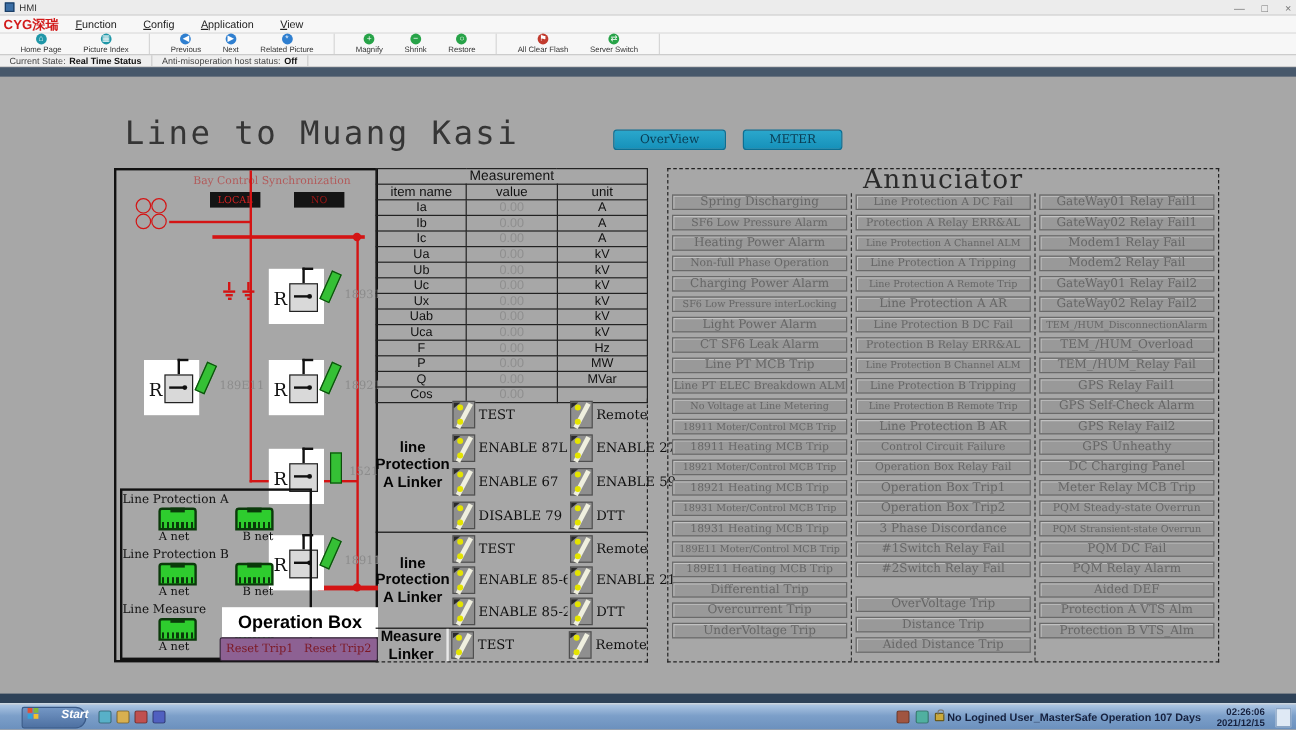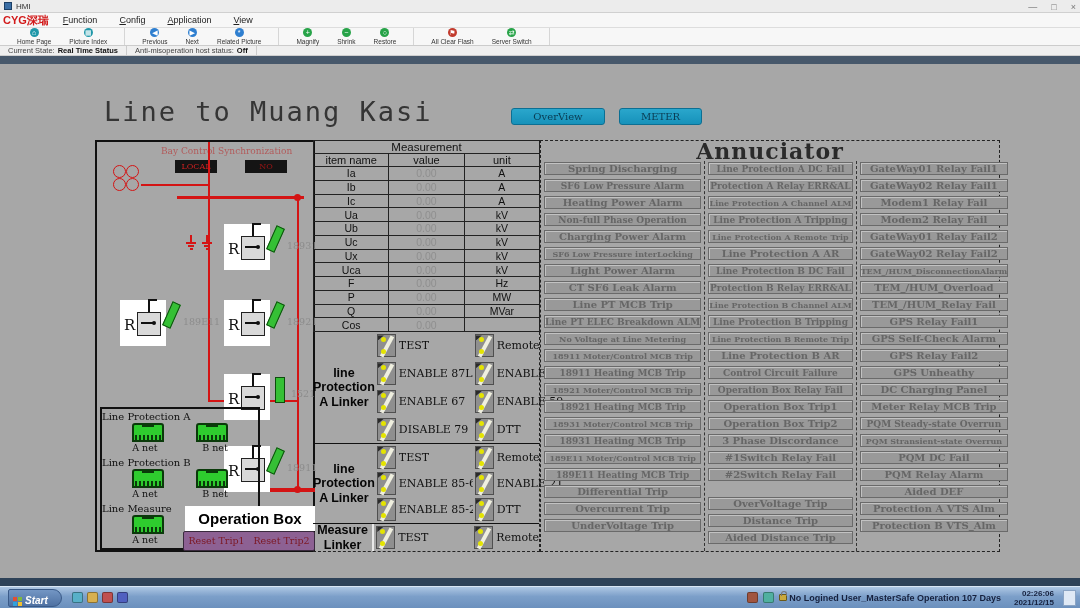--- a/index.html
+++ b/index.html
@@ -96,31 +96,31 @@
   .sw { width:19px; height:23px; background:#8f8f8f; border:1px solid #4f4f4f; position:relative; margin-left:2px; flex:none; }
   .sw .blade { position:absolute; left:7px; top:0; width:4px; height:23px; background:#efefdf; transform:rotate(28deg); }
   .sw .d1 { position:absolute; left:3px; top:2px; width:5px; height:5px; background:#e4e400; border-radius:50%; }
   .sw .d2 { position:absolute; left:3px; bottom:2px; width:5px; height:5px; background:#e4e400; border-radius:50%; }
   .sw .nub { position:absolute; left:0; top:0; width:6px; height:5px; background:#2a2a2a; clip-path:polygon(0 0,100% 0,0 100%); }
   .llabel { font-family:"DejaVu Serif", serif; font-size:11px; color:#111; margin-left:3px; white-space:nowrap; overflow:hidden; }
   .llabel.c1 { width:74px; }
   .llabel.c2 { flex:1; }
 
   
-  .annun { position:absolute; left:540px; top:76px; width:460px; height:412px; border:1px dashed #222;font-weight:bold; }
+  .annun { position:absolute; left:556px; top:76px; width:460px; height:412px; border:1px dashed #222; }
   .annun-title { text-align:center; font-family:"DejaVu Serif", serif; font-size:22px; color:#2a2a2a; line-height:20px; height:20px; letter-spacing:1px; }
   .anncols { position:absolute; left:0; top:20px; right:0; bottom:0; display:flex; }
   .anncol { flex:1; padding-top:1px; }
   .anncol + .anncol { border-left:1px dashed #333; }
   .cell { height:13px; margin:0 3px 4px 3px; background:#999; border:1px solid #6a6a6a; box-shadow:inset 1px 1px 0 #c2c2c2; color:#666; font-family:"DejaVu Serif", serif; text-align:center; line-height:12px; white-space:nowrap; overflow:hidden; cursor:default; }
 
   
   .bottomstrip { position:absolute; left:0; top:578px; width:1080px; height:8px; background:#2e4258; }
   .taskbar { position:absolute; left:0; top:586px; width:1080px; height:22px; background:linear-gradient(#aec7e4,#7c9fc9 45%,#6b90bd); border-top:1px solid #d9e6f4; display:flex; align-items:center; }
-  .startbtn { width:54px; height:18px; margin-left:8px; background:linear-gradient(#7396c4,#4e71a2); border:1px solid #3a5a88; border-radius:2px 9px 9px 2px; display:flex; align-items:flex-end; gap:3px; padding-left:4px; cursor:default; }
+  .startbtn { width:54px; height:18px; margin-left:18px; background:linear-gradient(#7396c4,#4e71a2); border:1px solid #3a5a88; border-radius:2px 9px 9px 2px; display:flex; align-items:flex-start; gap:19px; padding-left:4px; cursor:default; }
   .winflag { width:9px; height:9px; display:grid; grid-template-columns:4px 4px; grid-template-rows:4px 4px; gap:1px; }
   .winflag i { display:block; }
   .startbtn span { color:#fff; font-weight:bold; font-style:italic; font-size:10px; }
   .qicons { display:flex; gap:4px; margin-left:10px; }
   .qicon { width:11px; height:11px; border-radius:2px; border:1px solid rgba(0,0,0,.35); }
   .tray { margin-left:auto; display:flex; align-items:center; gap:5px; padding-right:4px; }
   .trayicon { width:11px; height:11px; border-radius:2px; border:1px solid rgba(0,0,0,.3); }
   .lockico { width:8px; height:7px; background:#caa93c; border:1px solid #6b5a1a; border-radius:1px; position:relative; margin-right:2px; }
   .lockico::before { content:""; position:absolute; left:1px; top:-4px; width:4px; height:4px; border:1.5px solid #777; border-bottom:none; border-radius:3px 3px 0 0; }
   .tb-status { font-size:9px; font-weight:bold; color:#16213e; white-space:nowrap; display:flex; align-items:center; }
@@ -388,20 +388,25 @@
             <td class="val">0.00</td>
             <td>kV</td>
           </tr>
           <tr>
             <td>Uc</td>
             <td class="val">0.00</td>
             <td>kV</td>
           </tr>
           <tr>
             <td>Ux</td>
+            <td class="val">0.00</td>
+            <td>kV</td>
+          </tr>
+          <tr>
+            <td>Uab</td>
             <td class="val">0.00</td>
             <td>kV</td>
           </tr>
           <tr>
             <td>Uca</td>
             <td class="val">0.00</td>
             <td>kV</td>
           </tr>
           <tr>
             <td>F</td>

